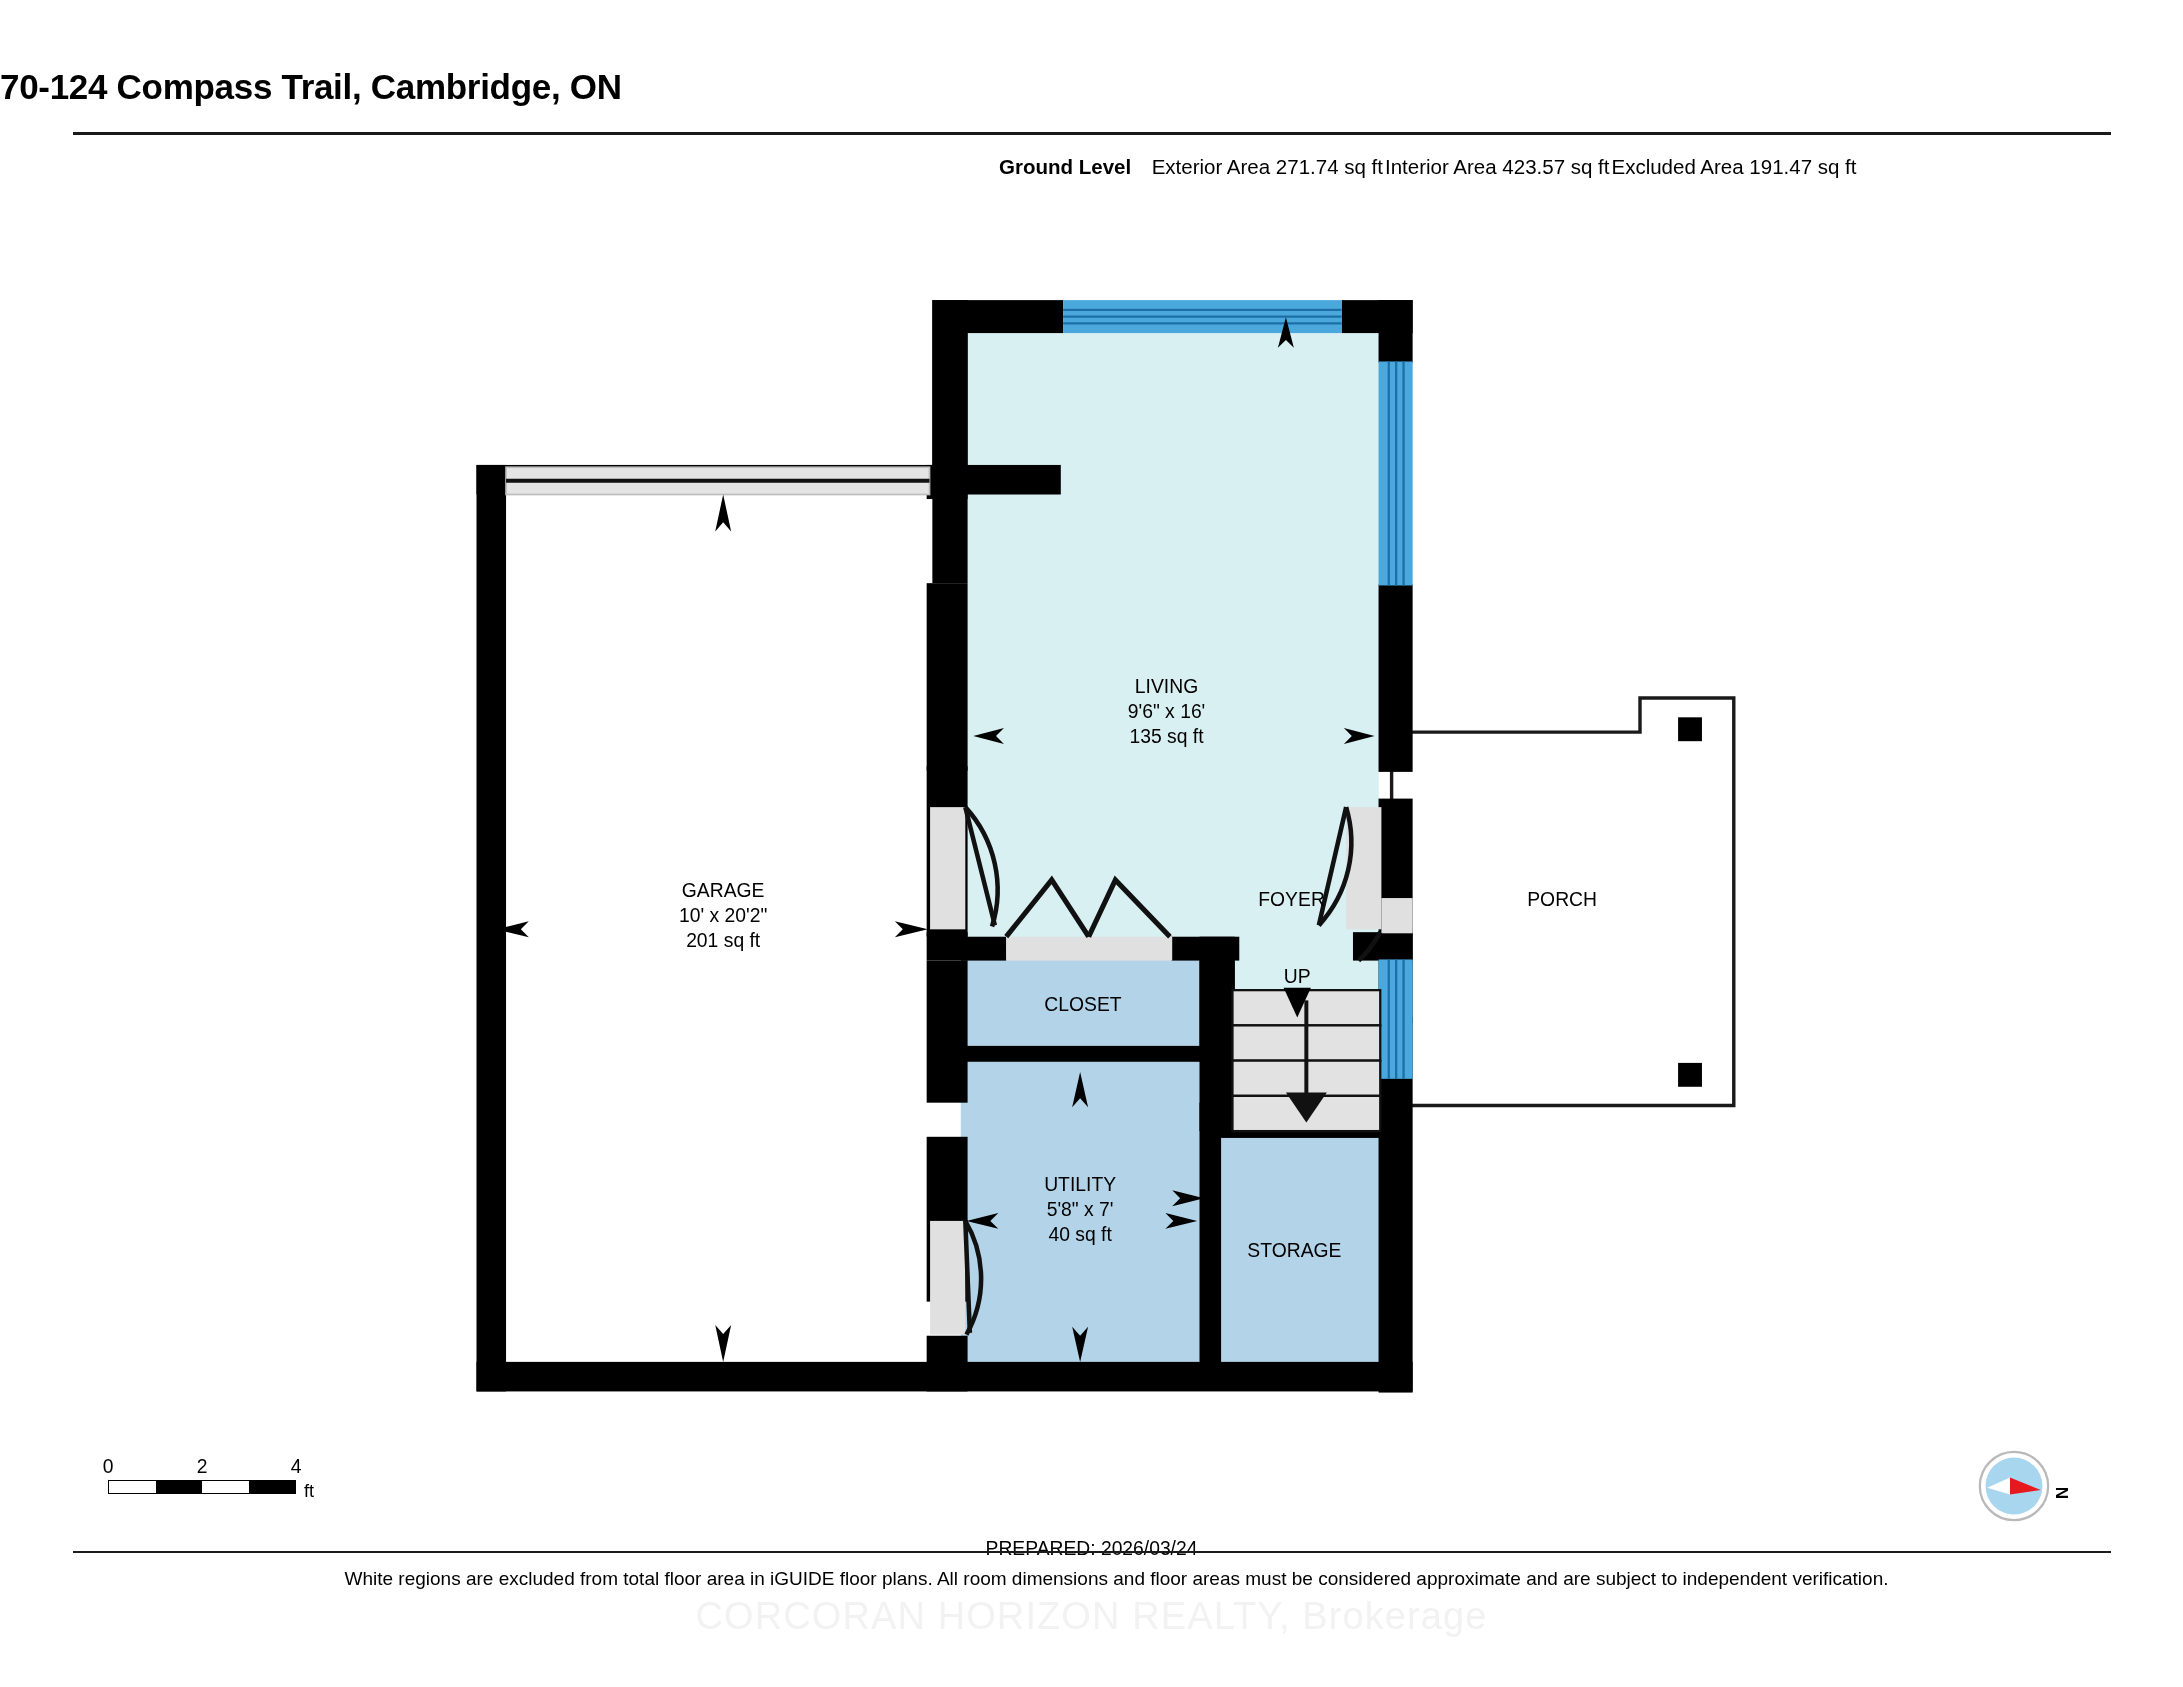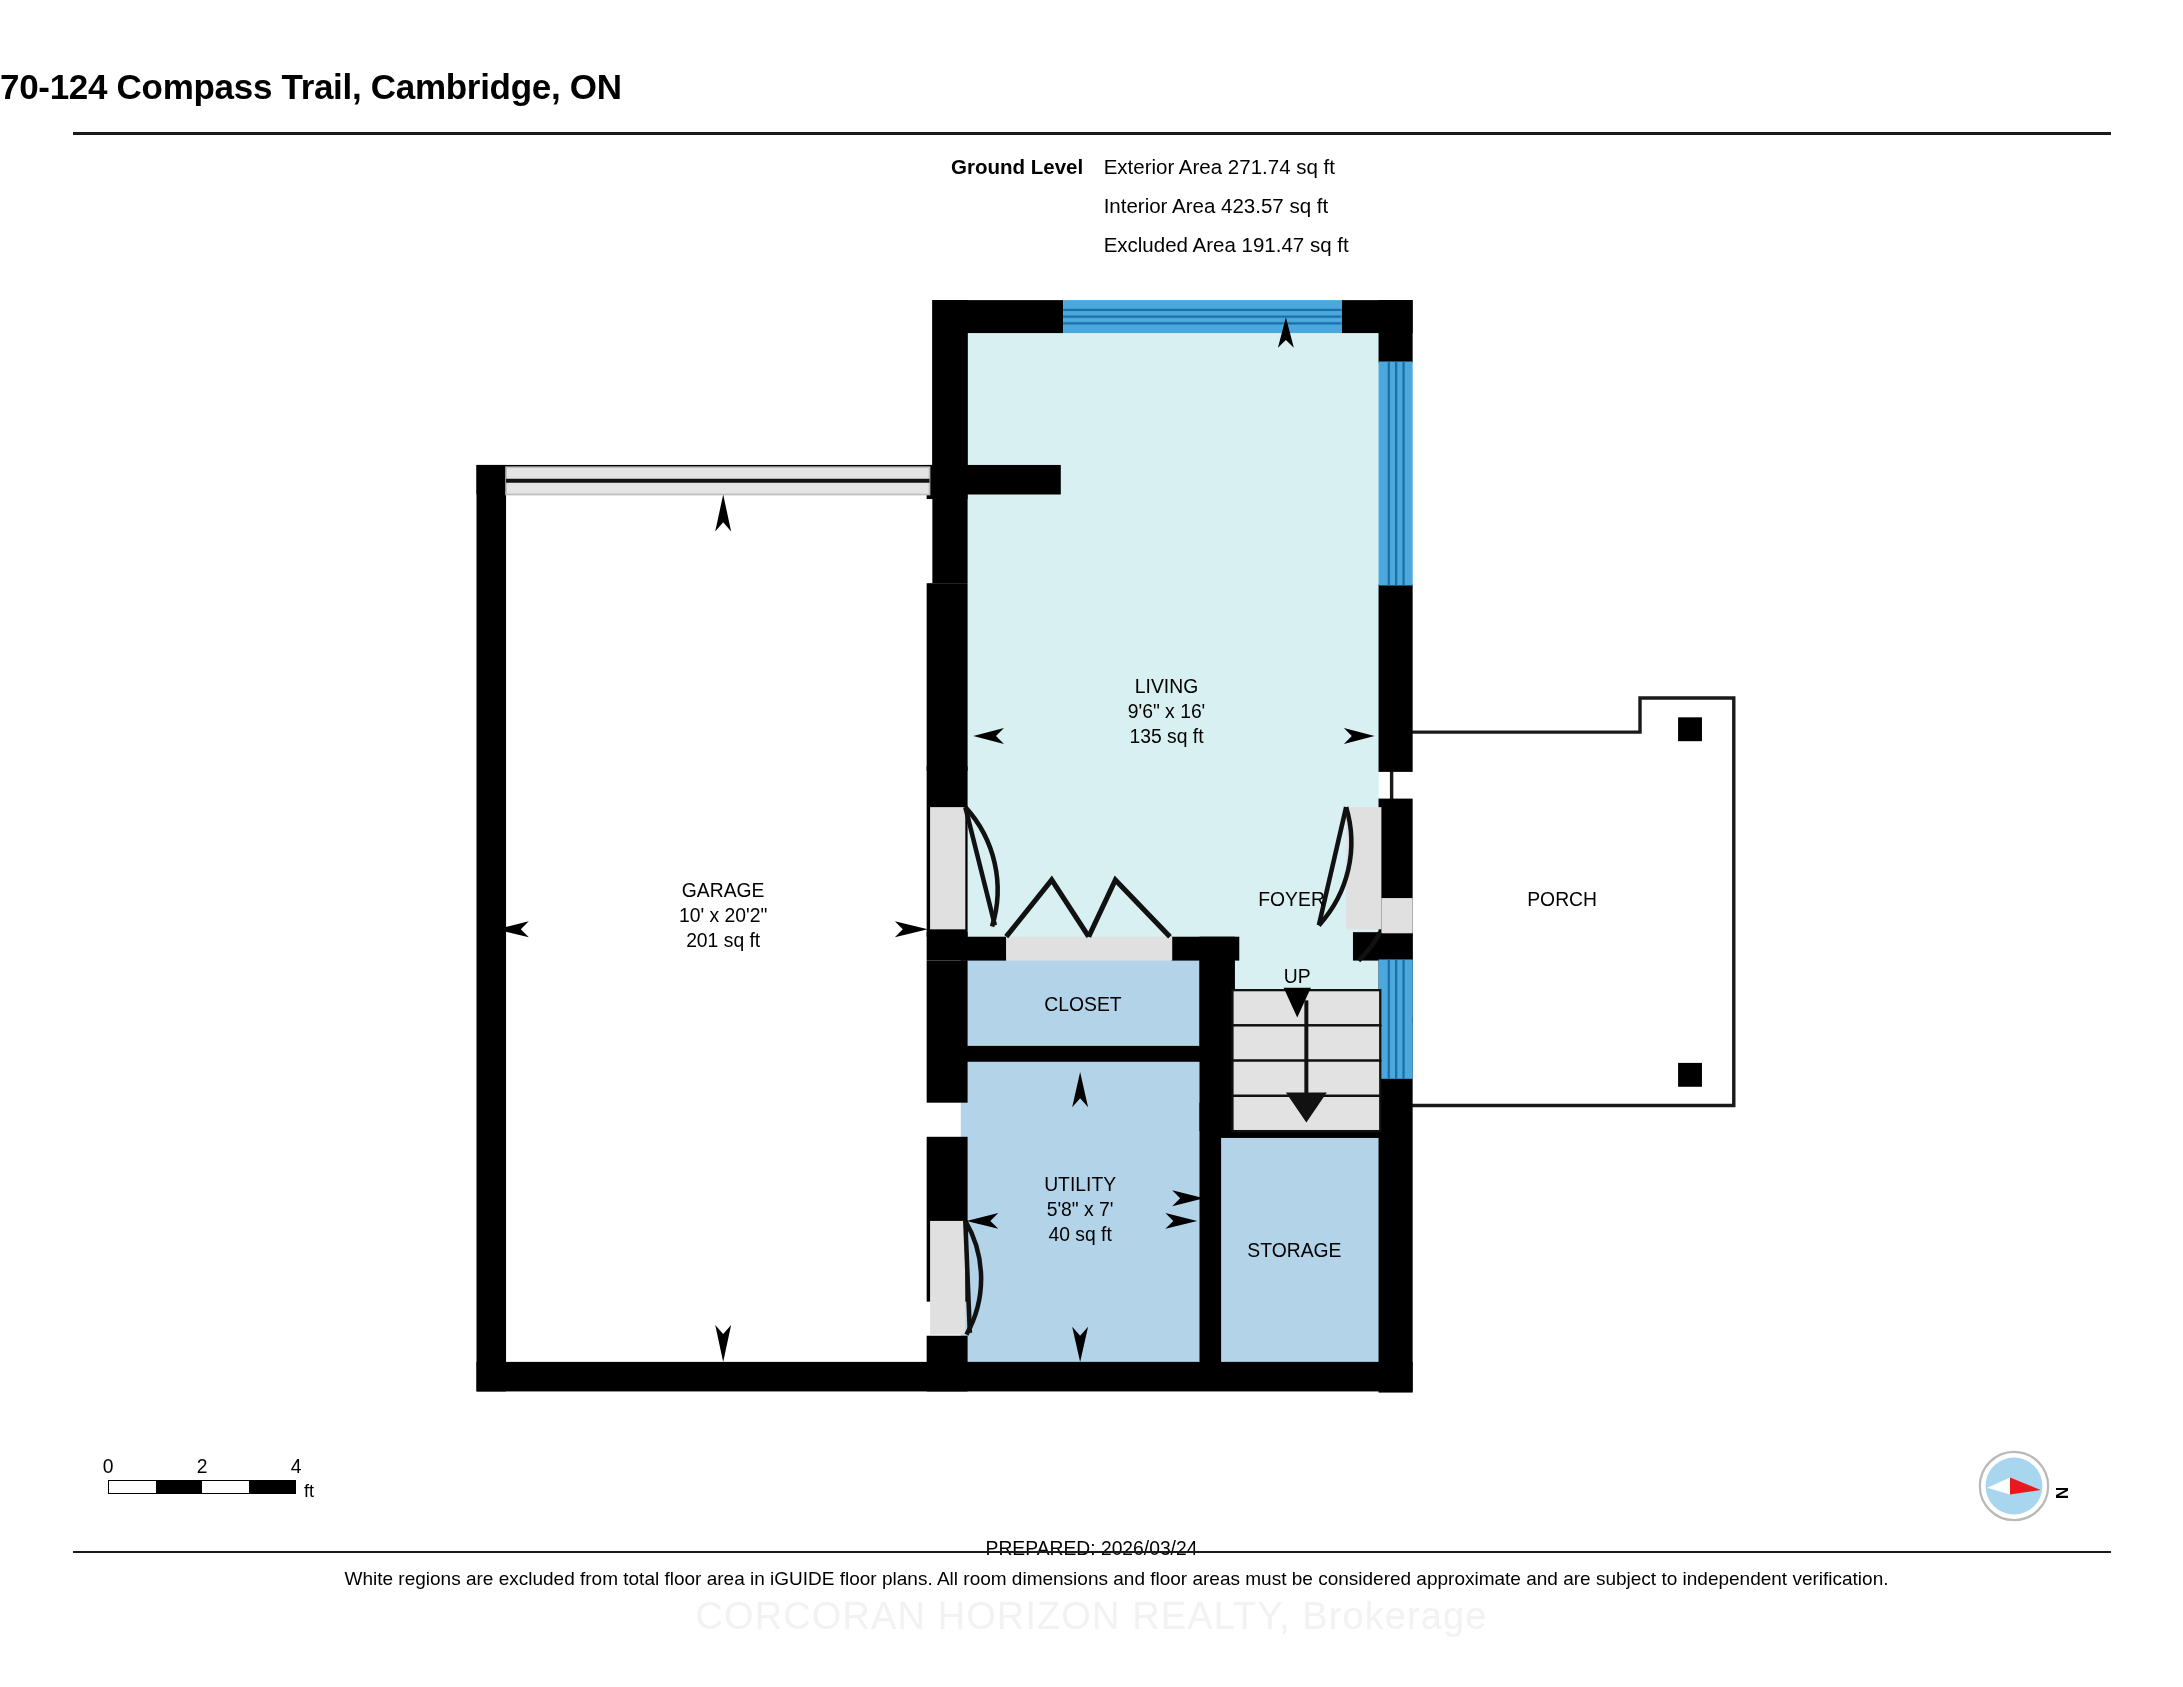--- a/index.html
+++ b/index.html
@@ -39,22 +39,22 @@
   
   #area-summary {
     position: absolute;
     top: 155px;
     left: 951px;
     display: flex;
     align-items: flex-start;
     gap: 20.5px;
     font-size: 20.5px;
   }
-  #area-level-label { font-weight: bold; white-space: nowrap; }
-  #area-lines { display: flex; flex-direction: column; gap: 15px; }
+  #area-level-label { font-weight: bold; white-space: nowrap; margin-left: 48px; }
+  #area-lines { display: flex; gap: 2px; }
   #area-lines > div { white-space: nowrap; }
 
   
   #floorplan {
     position: absolute;
     left: 0;
     top: 0;
     width: 2183px;
     height: 1687px;
   }

